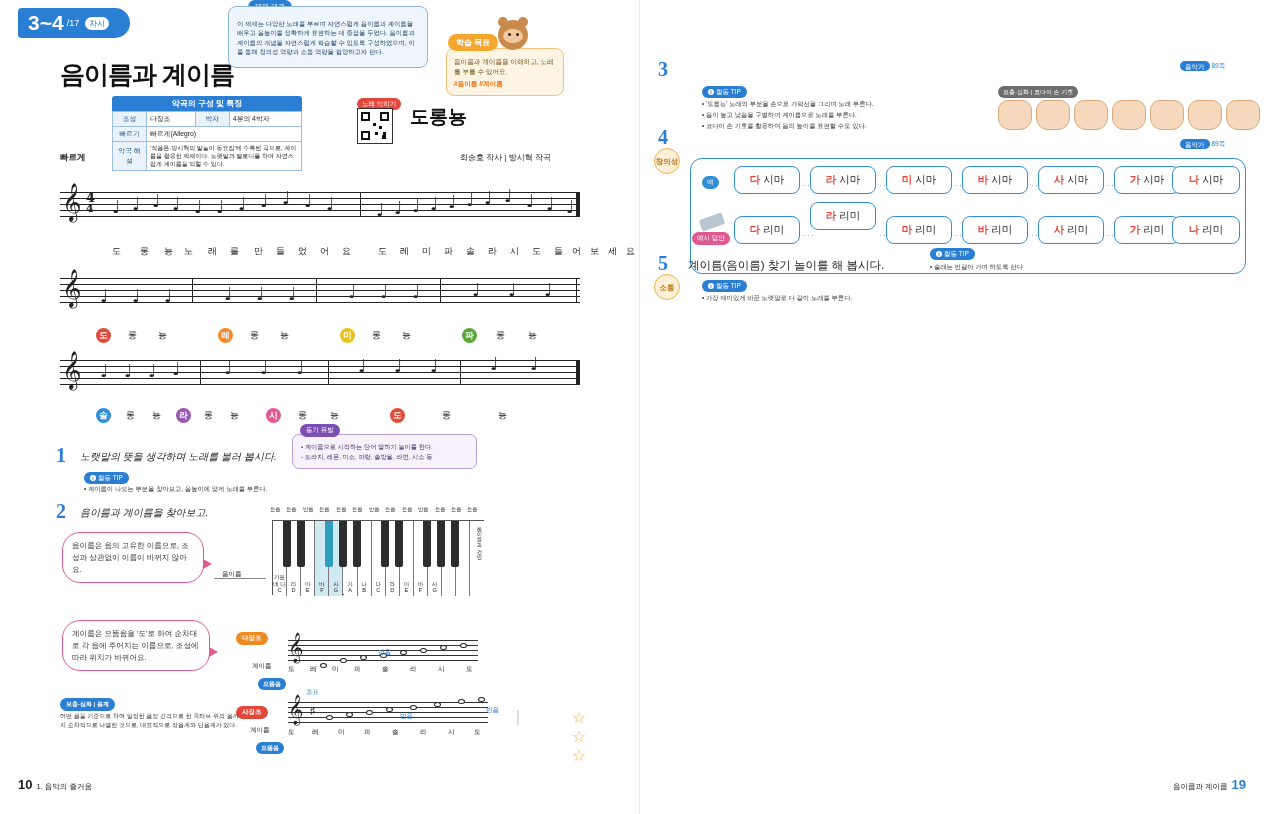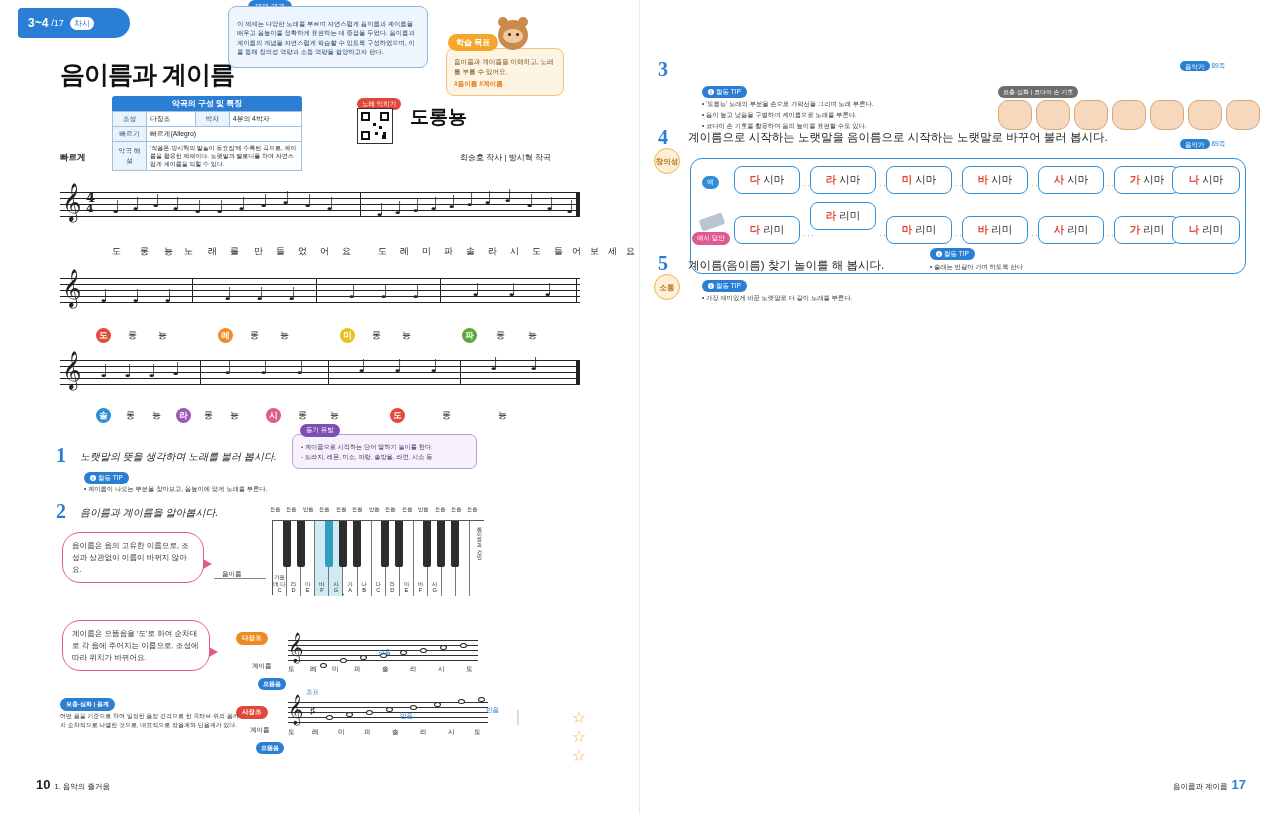--- a/index.html
+++ b/index.html
@@ -19,21 +19,21 @@
 
   
   .tiny { font-size:6px; line-height:1.35; }
 
   
   .chapter-tab {
     position:absolute; left:18px; top:8px; width:112px; height:30px;
     background:#2a7fd4; border-radius:4px 16px 16px 4px;
     color:#fff; display:flex; align-items:center; padding-left:10px; gap:3px;
   }
-  .chapter-tab .big { font-size:12px; font-weight:bold; }
+  .chapter-tab .big { font-size:21px; font-weight:bold; }
   .chapter-tab .frac { font-size:9px; }
   .chapter-tab .ch { font-size:8px; background:#fff; color:#2a7fd4; border-radius:8px; padding:1px 4px; margin-left:3px; }
 
   .title-main {
     position:absolute; left:60px; top:58px;
     font-size:25px; font-weight:bold; color:#111; letter-spacing:-1px;
   }
 
   
   .overview-box {
@@ -176,21 +176,21 @@
 
   .mini-staff { position:absolute; height:22px; }
   .mini-staff .line { position:absolute; left:0; width:100%; height:1px; background:#333; }
   .mini-staff .line:nth-child(1){top:0;} .mini-staff .line:nth-child(2){top:5px;}
   .mini-staff .line:nth-child(3){top:10px;} .mini-staff .line:nth-child(4){top:15px;}
   .mini-staff .line:nth-child(5){top:20px;}
   .mini-note { position:absolute; width:7px; height:5px; border:1px solid #222; border-radius:50%; background:#fff; }
   .scale-lab { position:absolute; font-size:6.5px; }
 
   
-  .folio-left { position:absolute; left:36px; bottom:22px; font-size:13px; font-weight:bold; }
+  .folio-left { position:absolute; left:18px; bottom:22px; font-size:13px; font-weight:bold; }
   .folio-left small { font-size:7.5px; font-weight:normal; margin-left:4px; }
   .folio-right { position:absolute; right:34px; bottom:22px; font-size:13px; font-weight:bold; color:#2a7fd4; }
   .folio-right small { font-size:7.5px; font-weight:normal; color:#222; margin-right:4px; }
 
   
   .r-act-num { position:absolute; font-size:20px; font-weight:bold; color:#2a7fd4; font-family:"Liberation Serif", serif; }
   .r-act-txt { position:absolute; font-size:11.5px; }
   .page-ref {
     position:absolute; font-size:6.5px; color:#2a7fd4;
   }
@@ -439,21 +439,21 @@
     </div>
 
     <div class="act-num" style="left:56px;top:444px;">1</div>
     <div class="act-txt" style="left:80px;top:450px;">노랫말의 뜻을 생각하며 노래를 불러 봅시다.</div>
     <div class="tip-label" style="left:84px;top:472px;">
       <span class="i">i</span><span>활동 TIP</span>
     </div>
     <div class="tip-text" style="left:84px;top:484px;width:300px;">• 계이름이 나오는 부분을 찾아보고, 음높이에 맞게 노래를 부른다.</div>
 
     <div class="act-num" style="left:56px;top:500px;">2</div>
-    <div class="act-txt" style="left:80px;top:506px;">음이름과 계이름을 알아봅시다.</div>
+    <div class="act-txt" style="left:80px;top:506px;">음이름과 계이름을 찾아보고.</div>
 
     <div class="bubble" style="left:62px;top:620px;width:148px;">계이름은 으뜸음을 '도'로 하여 순차대로 각 음에 주어지는 이름으로, 조성에 따라 위치가 바뀌어요.</div>
     <div class="bubble" style="left:62px;top:532px;width:142px;">음이름은 음의 고유한 이름으로, 조성과 상관없이 이름이 바뀌지 않아요.</div>
     <div style="position:absolute;left:214px;top:578px;width:52px;height:1px;background:#888;"></div>
     <div style="position:absolute;left:222px;top:570px;font-size:6.5px;">음이름</div>
 
     <div class="piano-top">
       <span style="left:-2px;">온음</span>
       <span style="left:14px;">온음</span>
       <span style="left:31px;">반음</span>
@@ -619,21 +619,20 @@
       <div class="hand" style="left:396px;top:100px;"></div>
       <div class="hand" style="left:434px;top:100px;"></div>
       <div class="hand" style="left:472px;top:100px;"></div>
       <div class="hand" style="left:510px;top:100px;"></div>
       <div class="hand" style="left:548px;top:100px;"></div>
       <div class="hand" style="left:586px;top:100px;"></div>
     </div>
 
     <div class="r-act-num" style="left:18px;top:126px;">4</div>
     <div class="round-badge" style="left:14px;top:148px;">창의성</div>
-    <div class="r-act-txt" style="left:48px;top:130px;">계이름으로 시작하는 노랫말을 음이름으로 시작하는 노랫말로 바꾸어 불러 봅시다.</div>
     <div class="page-ref" style="left:540px;top:140px;">
       <span class="pill">음악가</span><span>89쪽</span>
     </div>
 
     <div style="position:absolute;left:50px;top:158px;width:556px;height:116px;border:1.5px solid #2f8ed6;border-radius:12px;background:#fff;"></div>
 
     <div class="row-tag" style="left:62px;top:176px;">예</div>
     <div>
       <div class="syl-card" style="left:94px;top:166px;"><span class="a">다</span> <span>시마</span></div>
       <div class="dots" style="left:163px;top:180px;">···</div>
@@ -678,16 +677,16 @@
     <div class="r-act-txt" style="left:48px;top:258px;">계이름(음이름) 찾기 놀이를 해 봅시다.</div>
     <div class="tip-label" style="left:290px;top:248px;">
       <span class="i">i</span><span>활동 TIP</span>
     </div>
     <div class="tip-text" style="left:290px;top:262px;width:220px;">• 술래는 번갈아 가며 하도록 한다</div>
 
     <div class="stars">☆ ☆ ☆</div>
     <div class="star-sep" style="position:absolute;right:760px;top:708px;color:#ccc;">|</div>
 
     <div class="folio-right">
-      <small>음이름과 계이름</small><span>17</span>
+      <small>음이름과 계이름</small><span>19</span>
     </div>
   </div>
 </div>
 
 </body></html>

